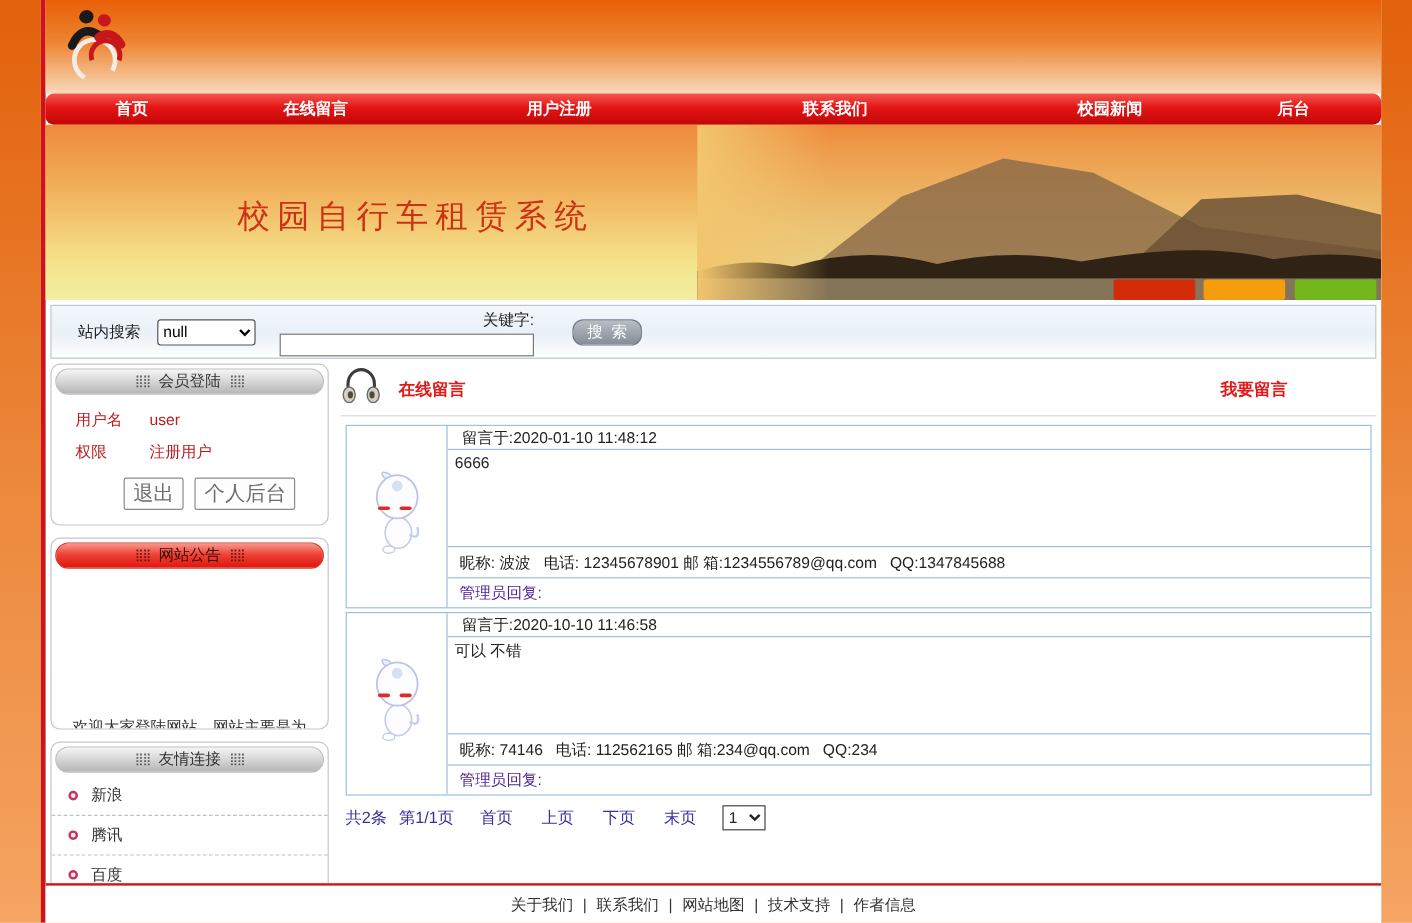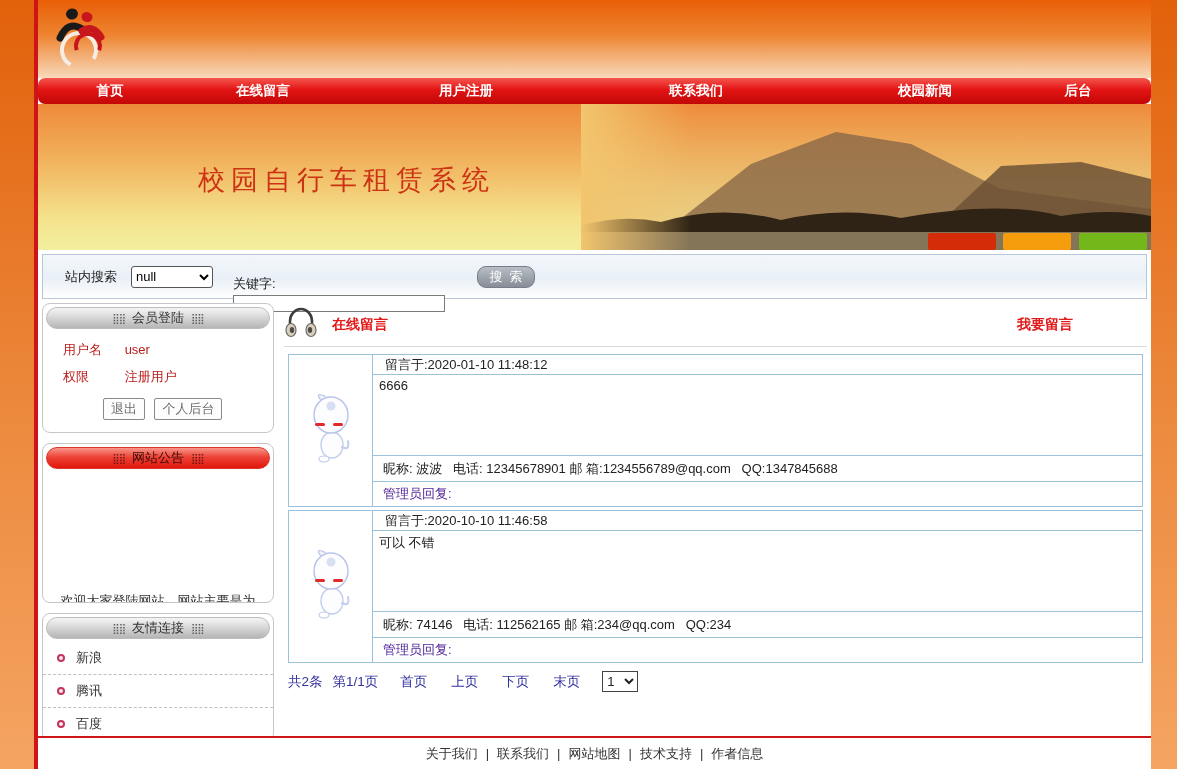--- a/index.html
+++ b/index.html
@@ -57,21 +57,21 @@
   
   .search-bar {
     margin: 4px 4px 0 4px; height: 45px; flex: 0 0 auto;
     border: 1px solid #b9c6d6; border-radius: 0;
     background: linear-gradient(180deg, #f3f7fb 0%, #e9f0f7 55%, #ffffff 100%);
     display: flex; align-items: center;
   }
   .search-label { margin-left: 22px; font-size: 13px; color: #222; }
   .search-select { margin-left: 14px; width: 82px; height: 22px; font-size: 13px; border: 1px solid #555; border-radius: 3px; background:#fff; }
   .kw-group { margin-left: 20px; display: flex; flex-direction: column; justify-content: flex-start; height: 40px; }
-  .kw-label { font-size: 13px; color: #222; margin: 18px 0 2px 0; }
+  .kw-label { font-size: 13px; color: #222; margin: 1px 0 2px 0; text-align: right; }
   .kw-input { width: 212px; height: 19px; border: 1px solid #7a7a7a; font-size: 13px; padding: 0 3px; }
   .search-btn {
     margin-left: 32px; width: 58px; height: 22px;
     background: linear-gradient(180deg, #b9bec5 0%, #9aa0a8 60%, #868d96 100%);
     border: 1px solid #767d86; border-radius: 9px;
     color: #fff; font-size: 13px; cursor: pointer; white-space: pre;
   }
   
   .content-row { flex: 1 1 auto; display: flex; padding: 4px 4px 0 4px; overflow: hidden; }
   .sidebar { width: 232px; flex: 0 0 auto; }
@@ -88,21 +88,21 @@
   .box-header.red {
     background: linear-gradient(180deg, #f9968a 0%, #ee4337 45%, #e0160c 100%);
     border: 1px solid #d8392f; color: #3c0a06;
   }
   .dots { font-family: "DejaVu Sans", sans-serif; font-size: 10px; opacity: .75; margin: 0 7px; letter-spacing: -1px; }
   .login-row { padding: 9px 0 0 20px; font-size: 13px; color: #b91c1c; }
   .login-row .lbl { display: inline-block; width: 58px; }
   .login-btns { margin: 12px 0 12px 60px; }
   .login-btns button {
     border: 1px solid #8a8a8a; background: #fdfdfd; color: #6d6d6d;
-    font-size: 13px; padding: 1px 7px; margin-right: 5px; border-radius: 2px; cursor: pointer;
+    font-size: 17px; padding: 1px 7px; margin-right: 5px; border-radius: 2px; cursor: pointer;
     font-family: "Liberation Sans", sans-serif;
   }
   .notice-body { position: relative; height: 130px; overflow: hidden; }
   .notice-marquee {
     position: absolute; bottom: -8px; left: 0; width: 100%;
     text-align: center; font-size: 13px; color: #333; white-space: nowrap;
   }
   .link-item {
     display: flex; align-items: center;
     padding: 7px 0 7px 14px; border-bottom: 1px dashed #c0c0c0;

